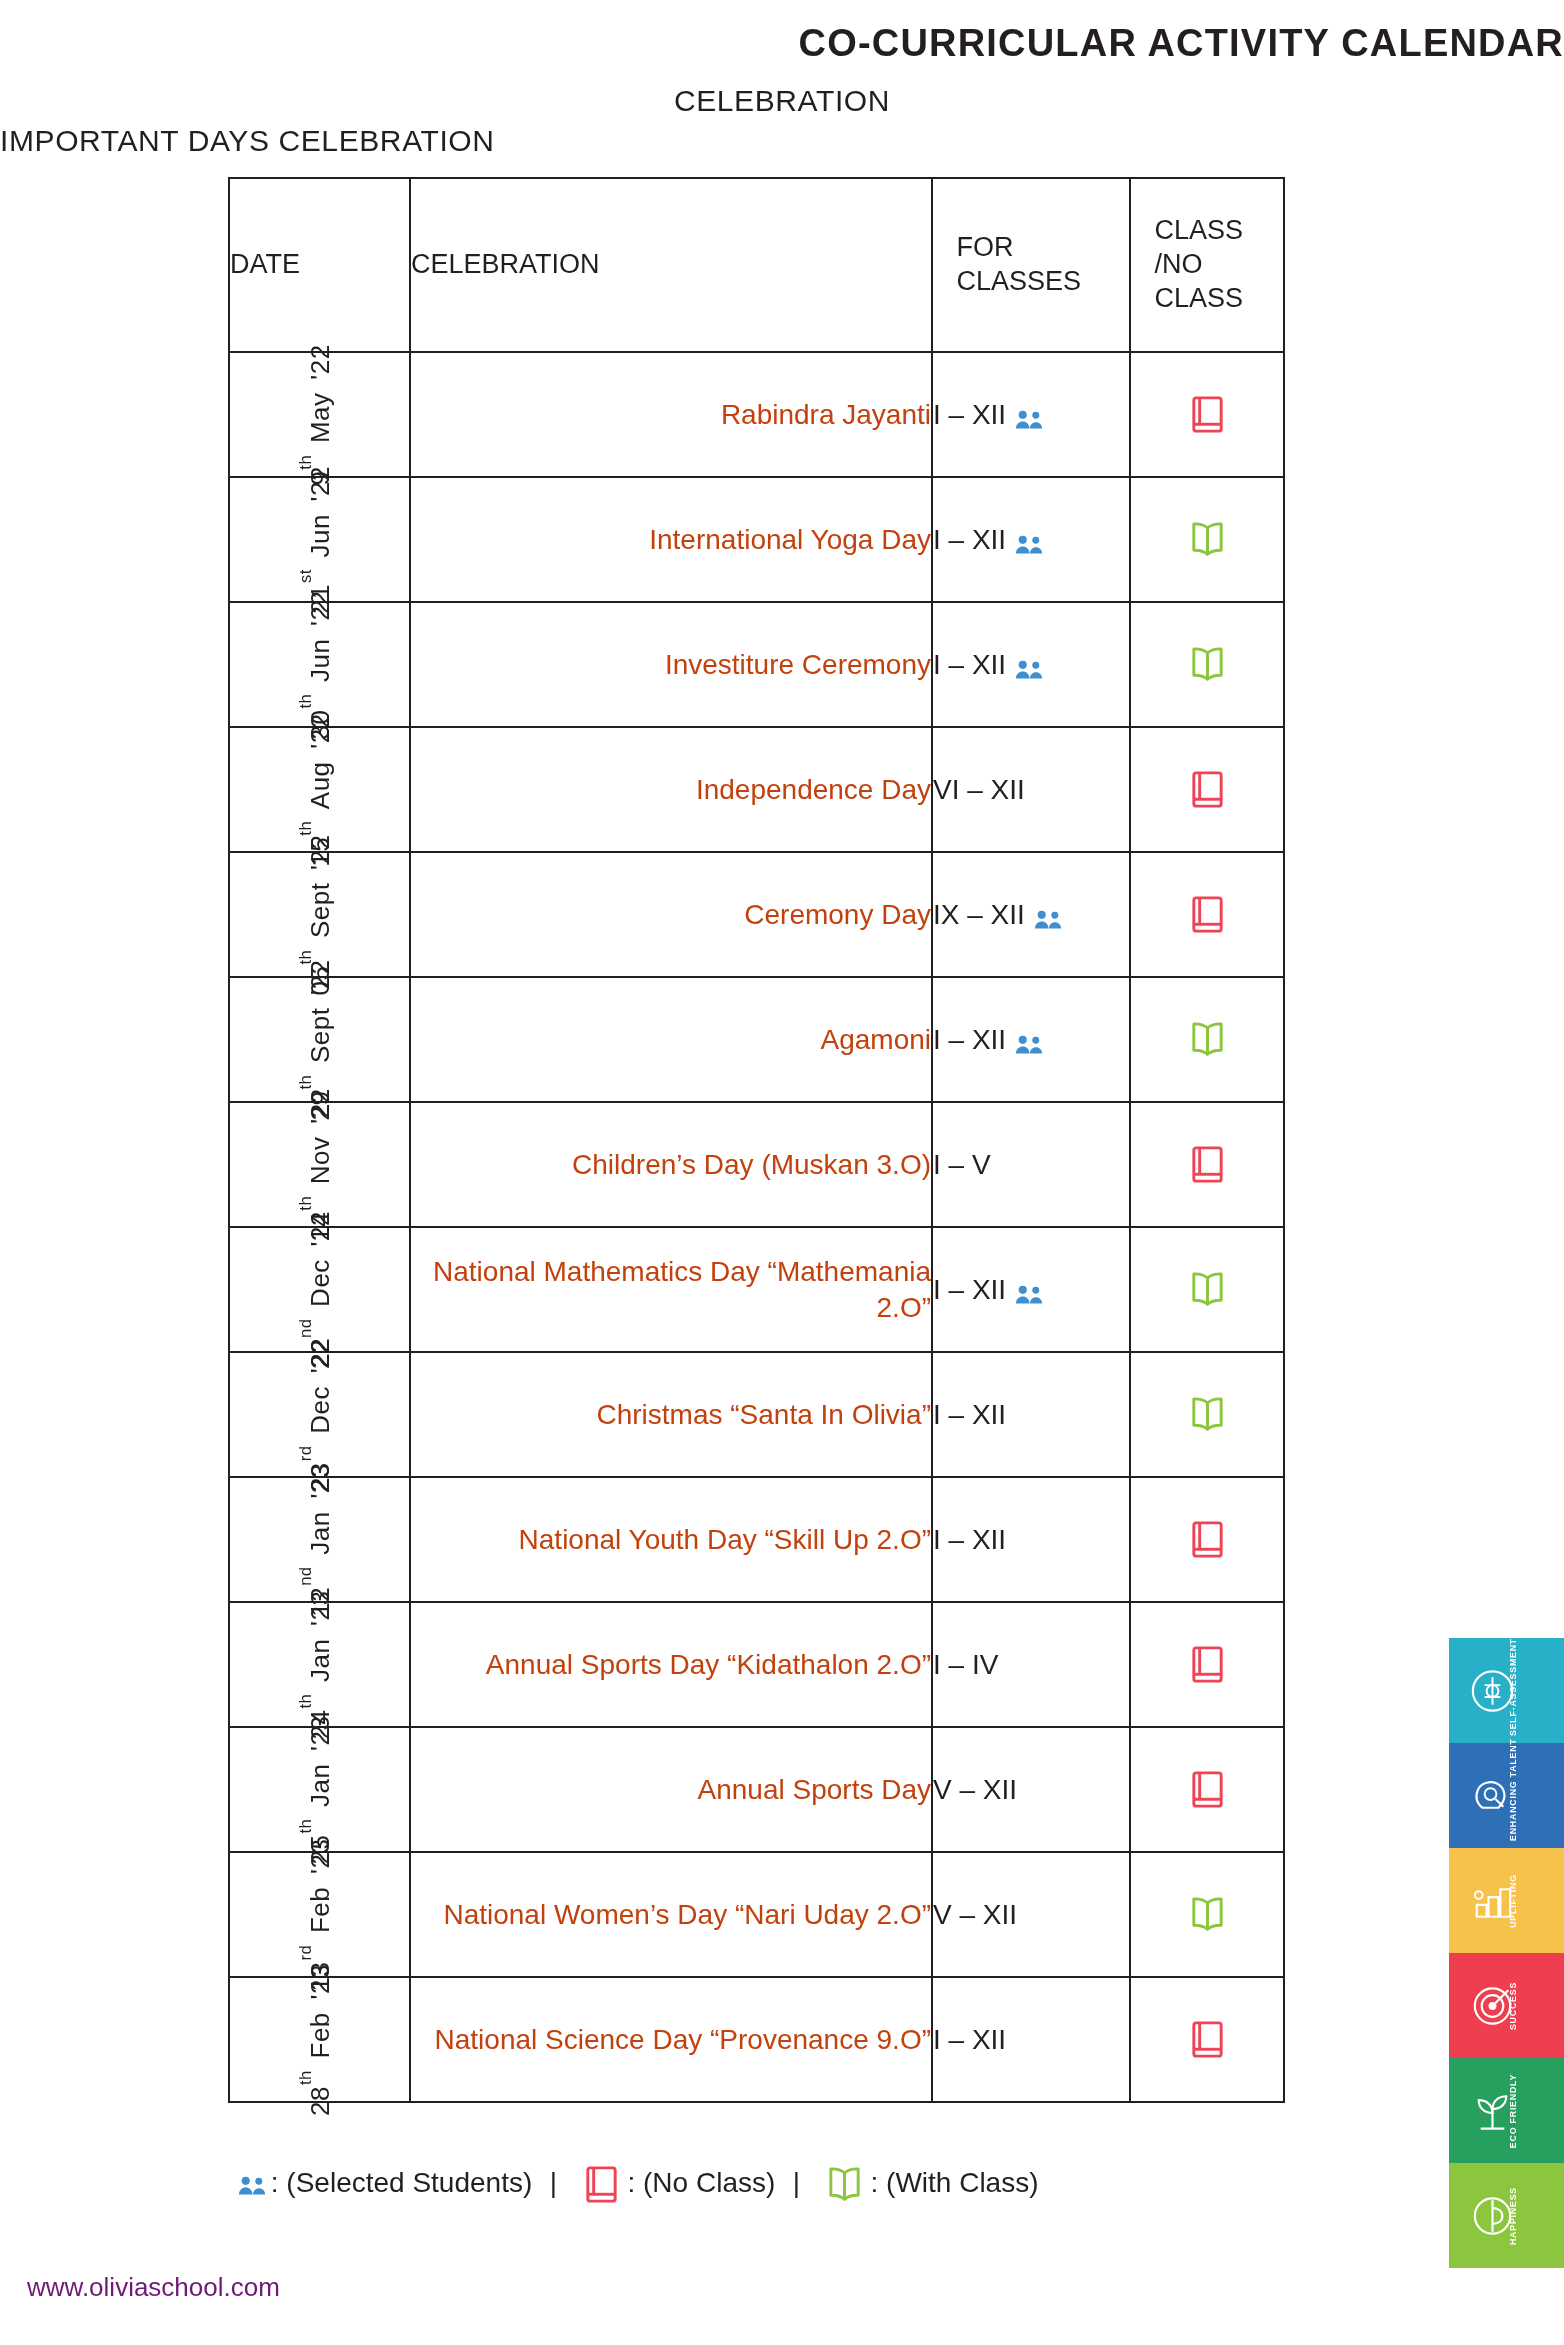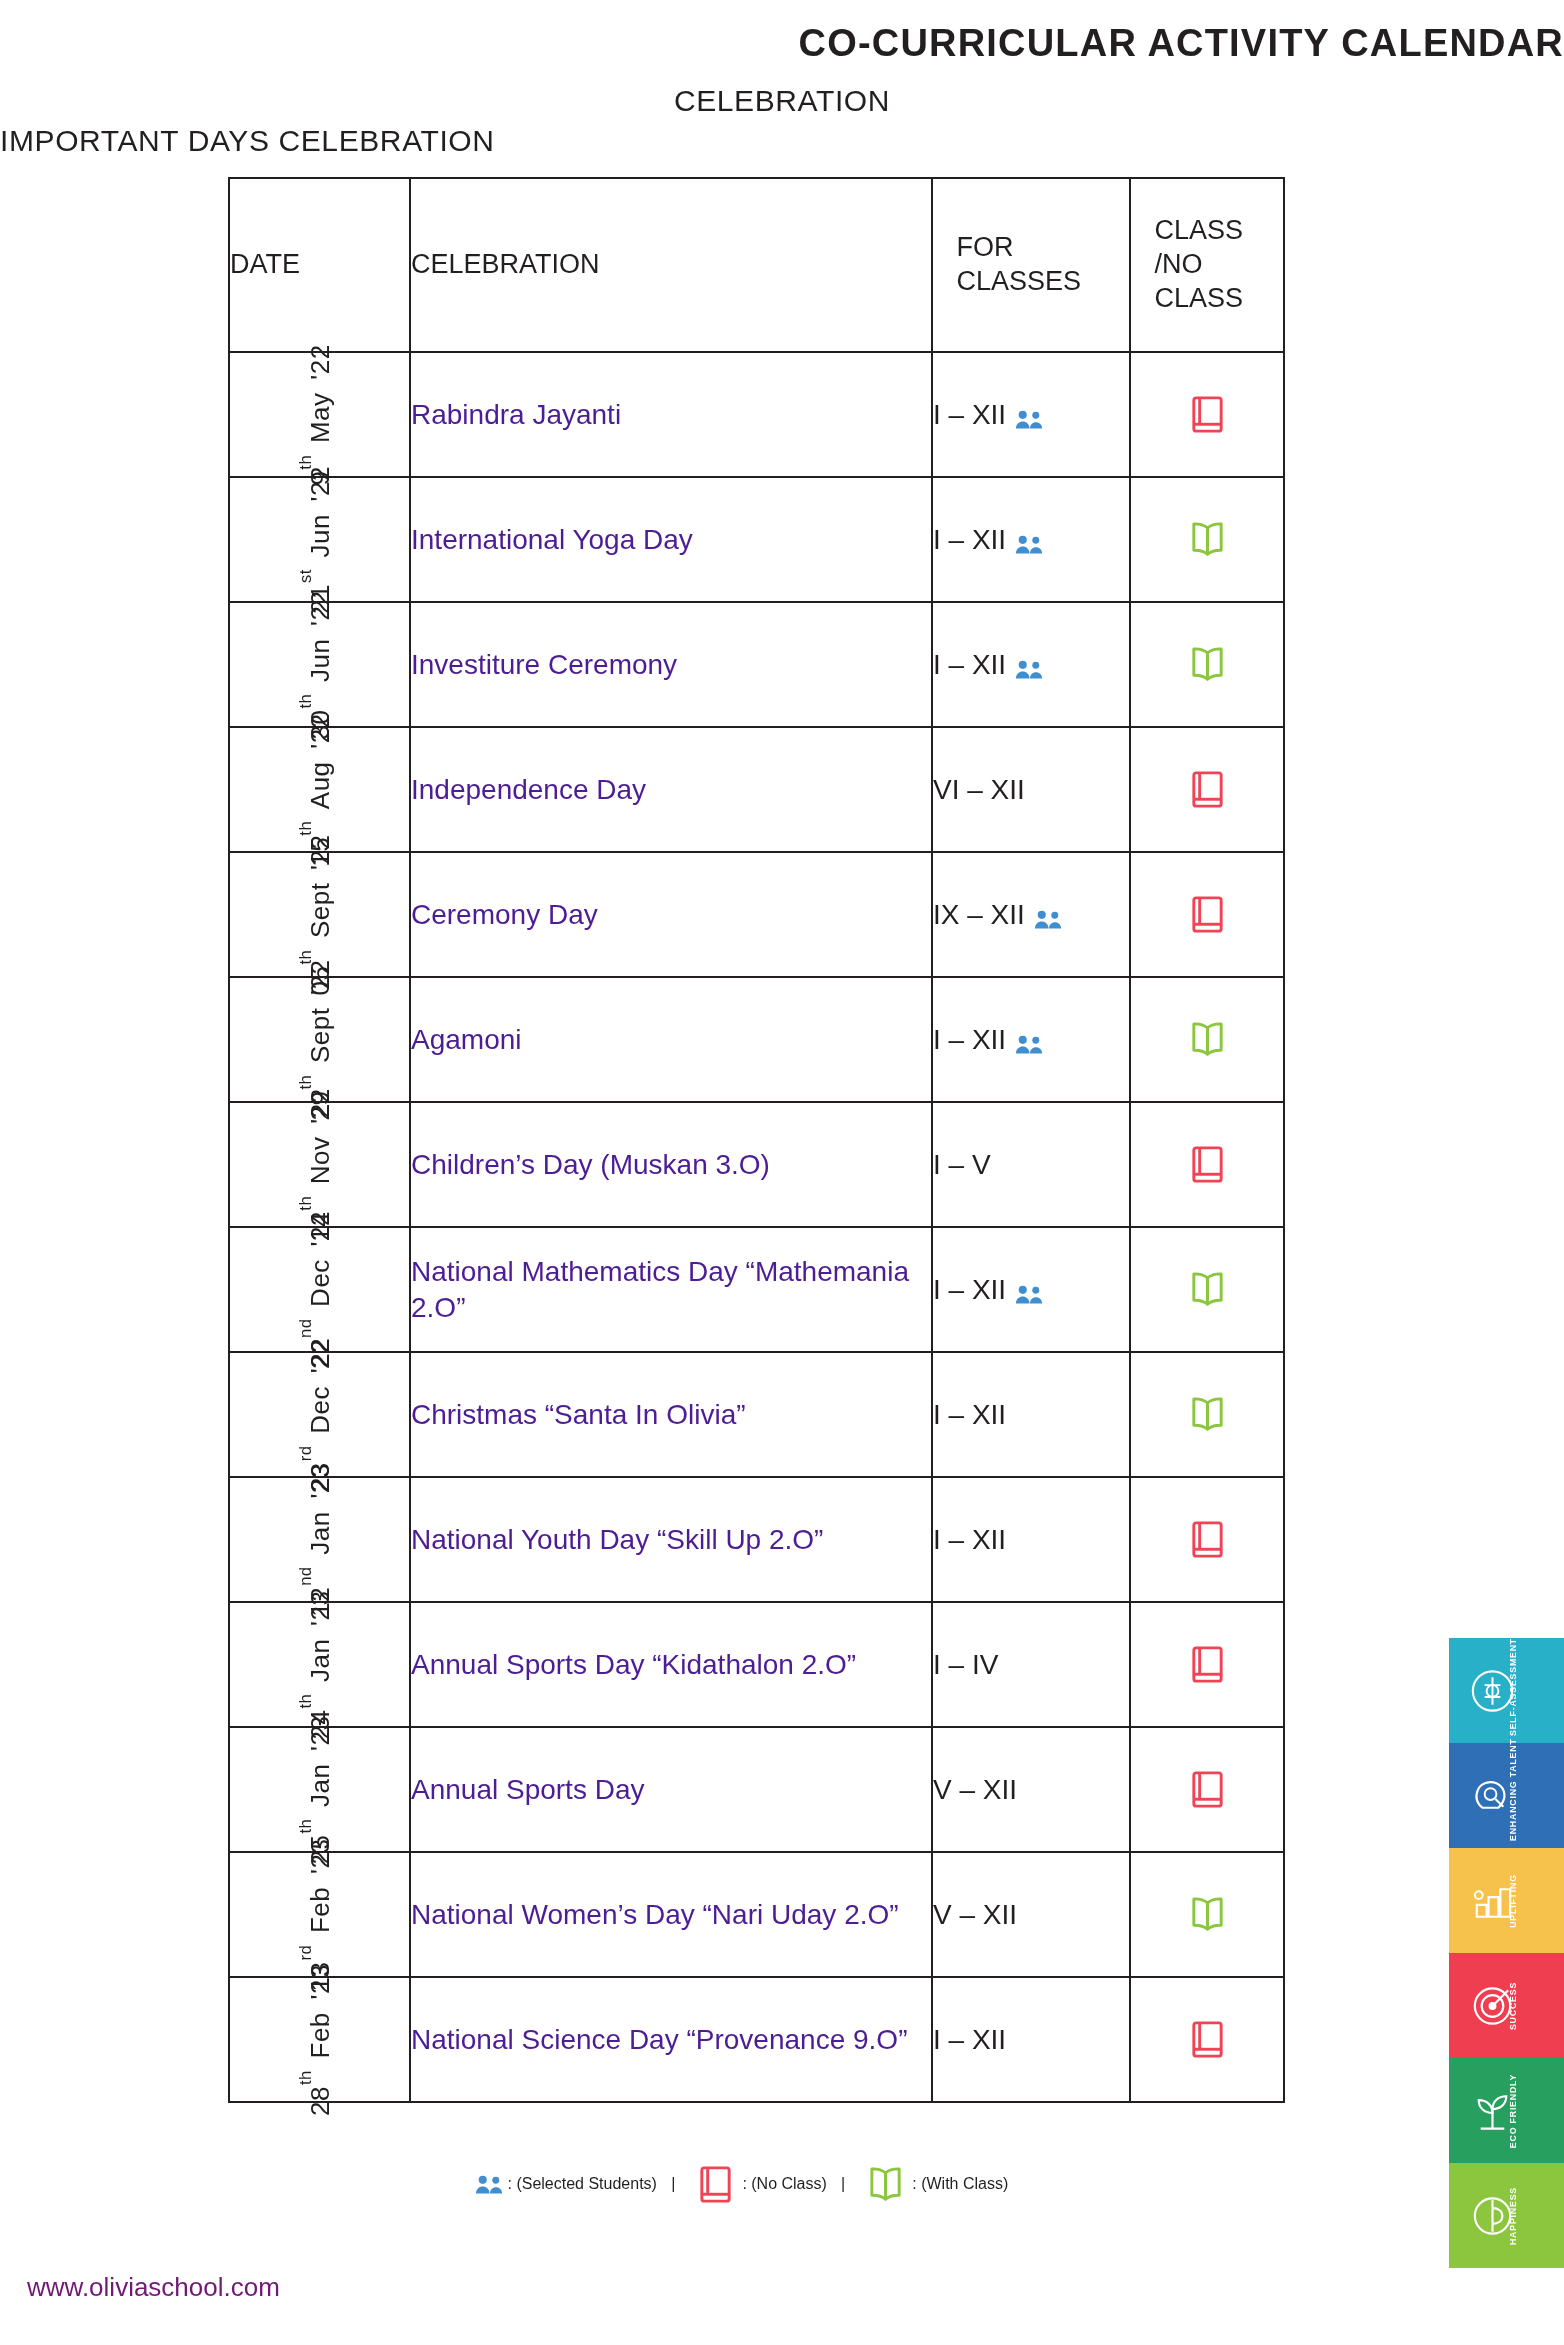--- a/index.html
+++ b/index.html
@@ -95,47 +95,46 @@
   .date-rot .d-day { position: relative; }
   .date-rot .d-sup {
     font-size: 16.6px;
     vertical-align: super;
     position: relative;
     top: -7.8px;
     left: 1px;
   }
 
   .celeb-cell {
-    text-align: left;
+    text-align: right;
     font-size: 28px;
     line-height: 1.28;
     padding: 5.9px 13.7px;
-    color: #4c1d95;
+    color: #c2410c;
   }
   .for-cell {
     font-size: 28px;
     padding-left: 17.6px;
     color: #231f20;
     white-space: nowrap;
   }
   .for-cell .grp { margin-left: 8.8px; position: relative; top: 3.9px; }
   .class-cell { text-align: center; }
 
   
   .icon-people { display: inline-block; width: 29px; height: 23.4px; vertical-align: middle; }
   .icon-book   { display: inline-block; width: 45px; height: 41px; vertical-align: middle; }
 
   
   .legend {
     position: absolute;
-    left: 212px;
+    left: 234px;
     top: 2164px;
     width: 1055px;
-    text-align: center;
-    font-size: 16px;
+    font-size: 28px;
     color: #231f20;
   }
   .legend span.lg-icon { display: inline-block; vertical-align: middle; margin: 0 3.9px; }
   .legend .sep { margin: 0 9.8px; color: #231f20; }
 
   
   .footer {
     position: absolute;
     left: 27px;
     top: 2272px;

